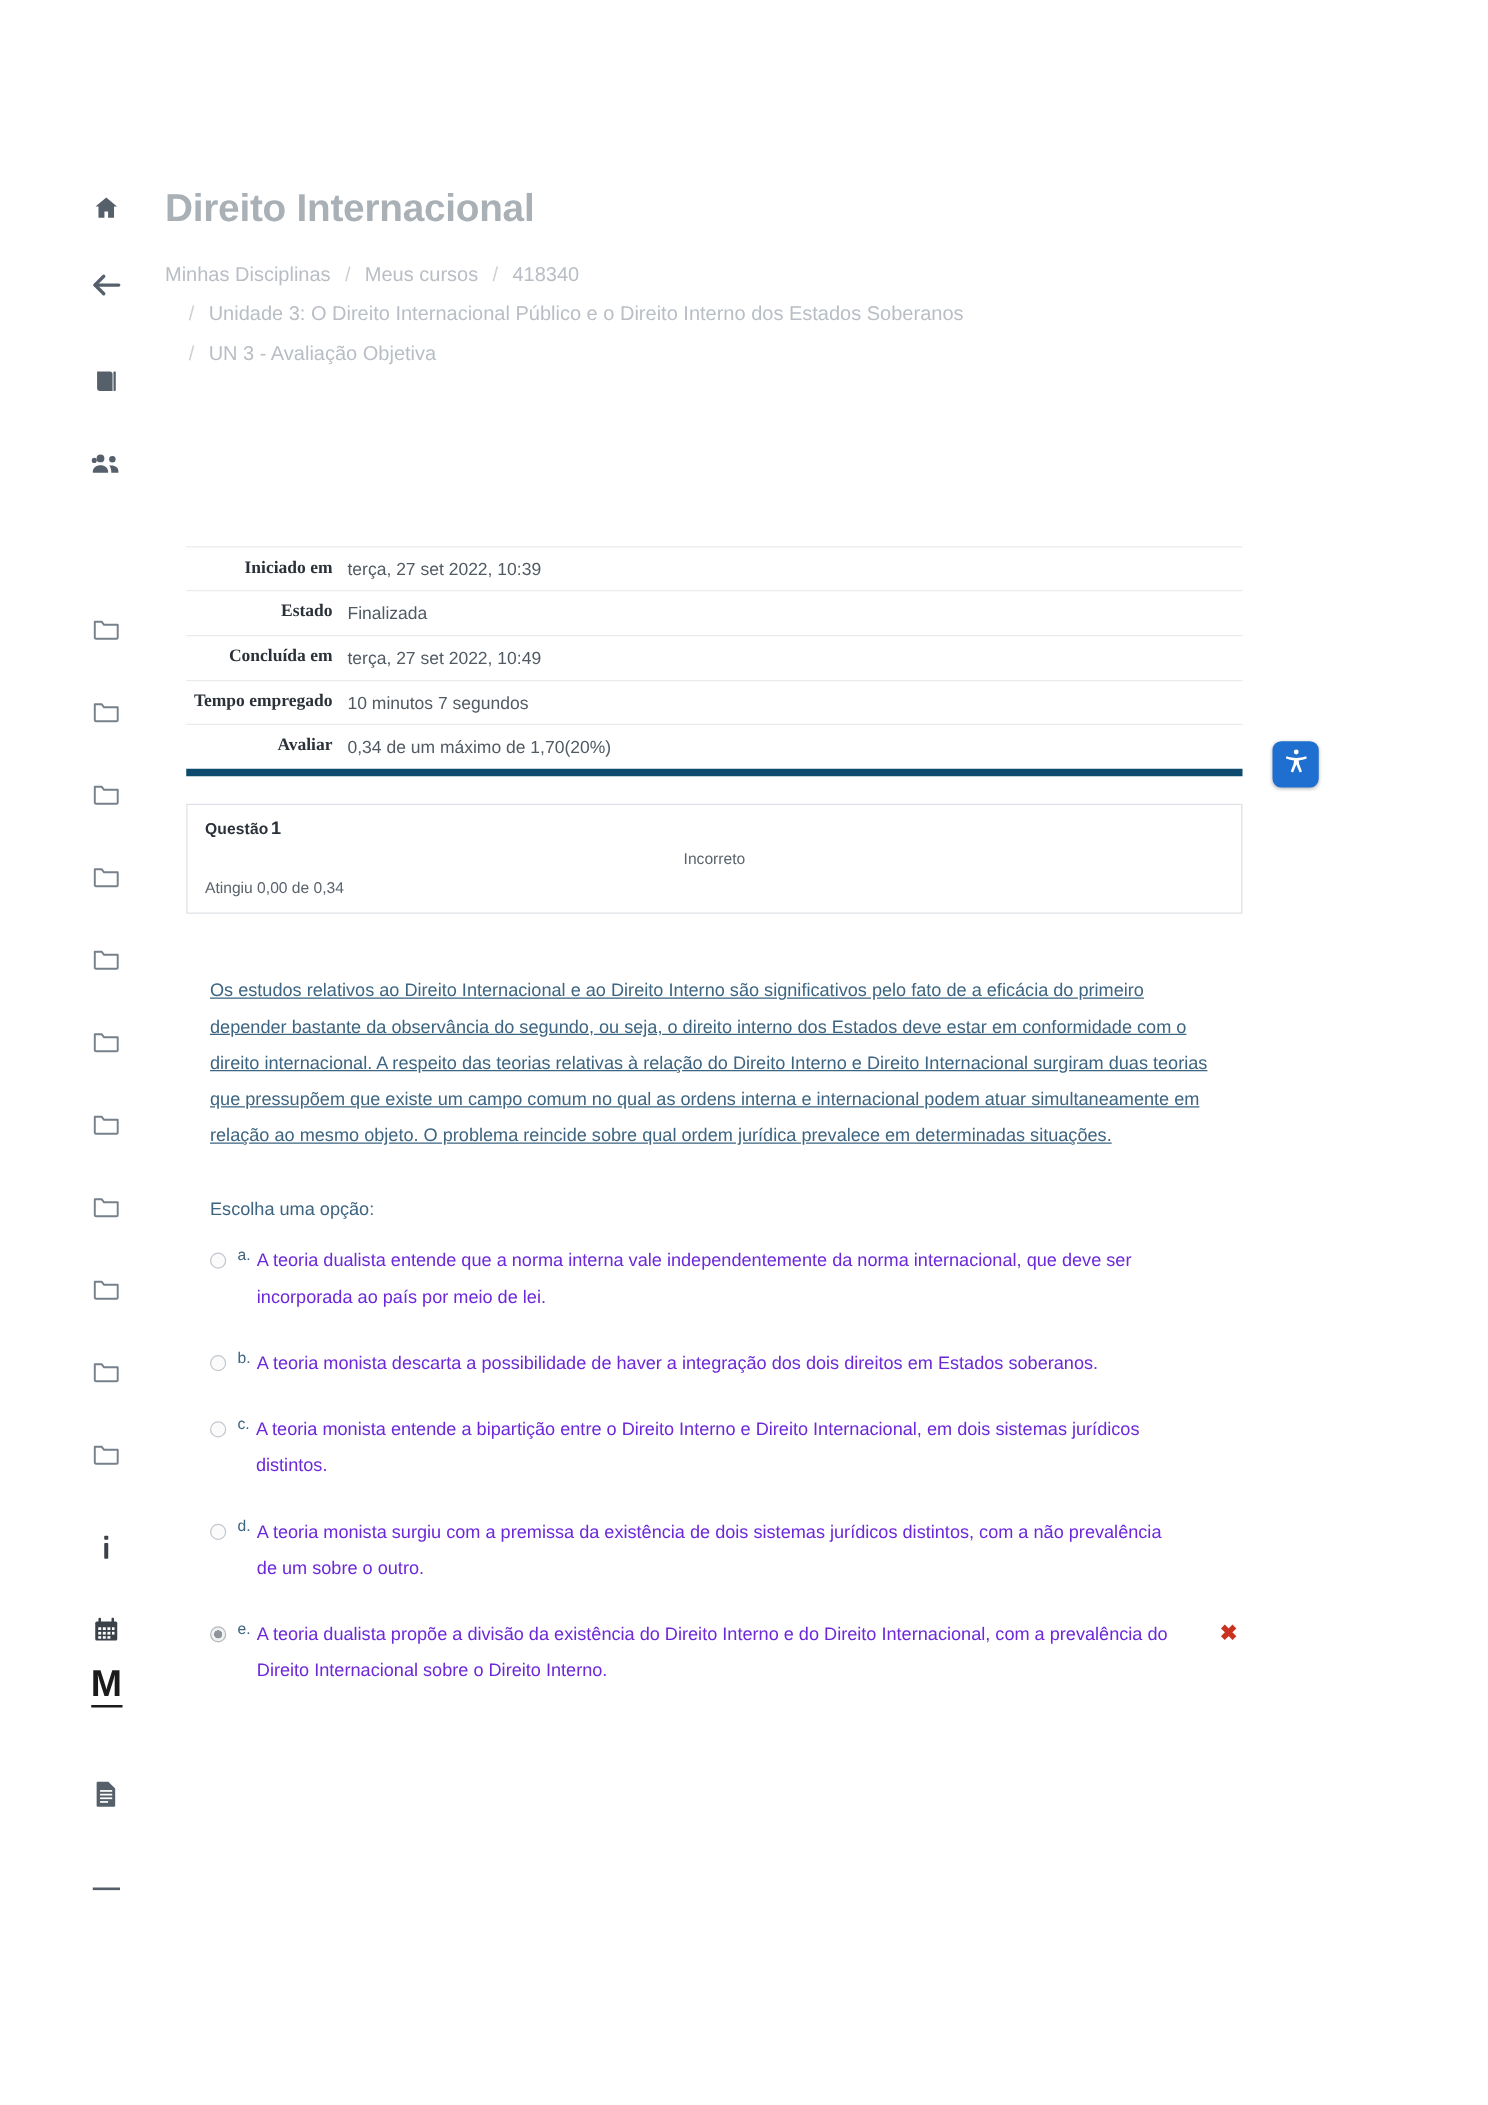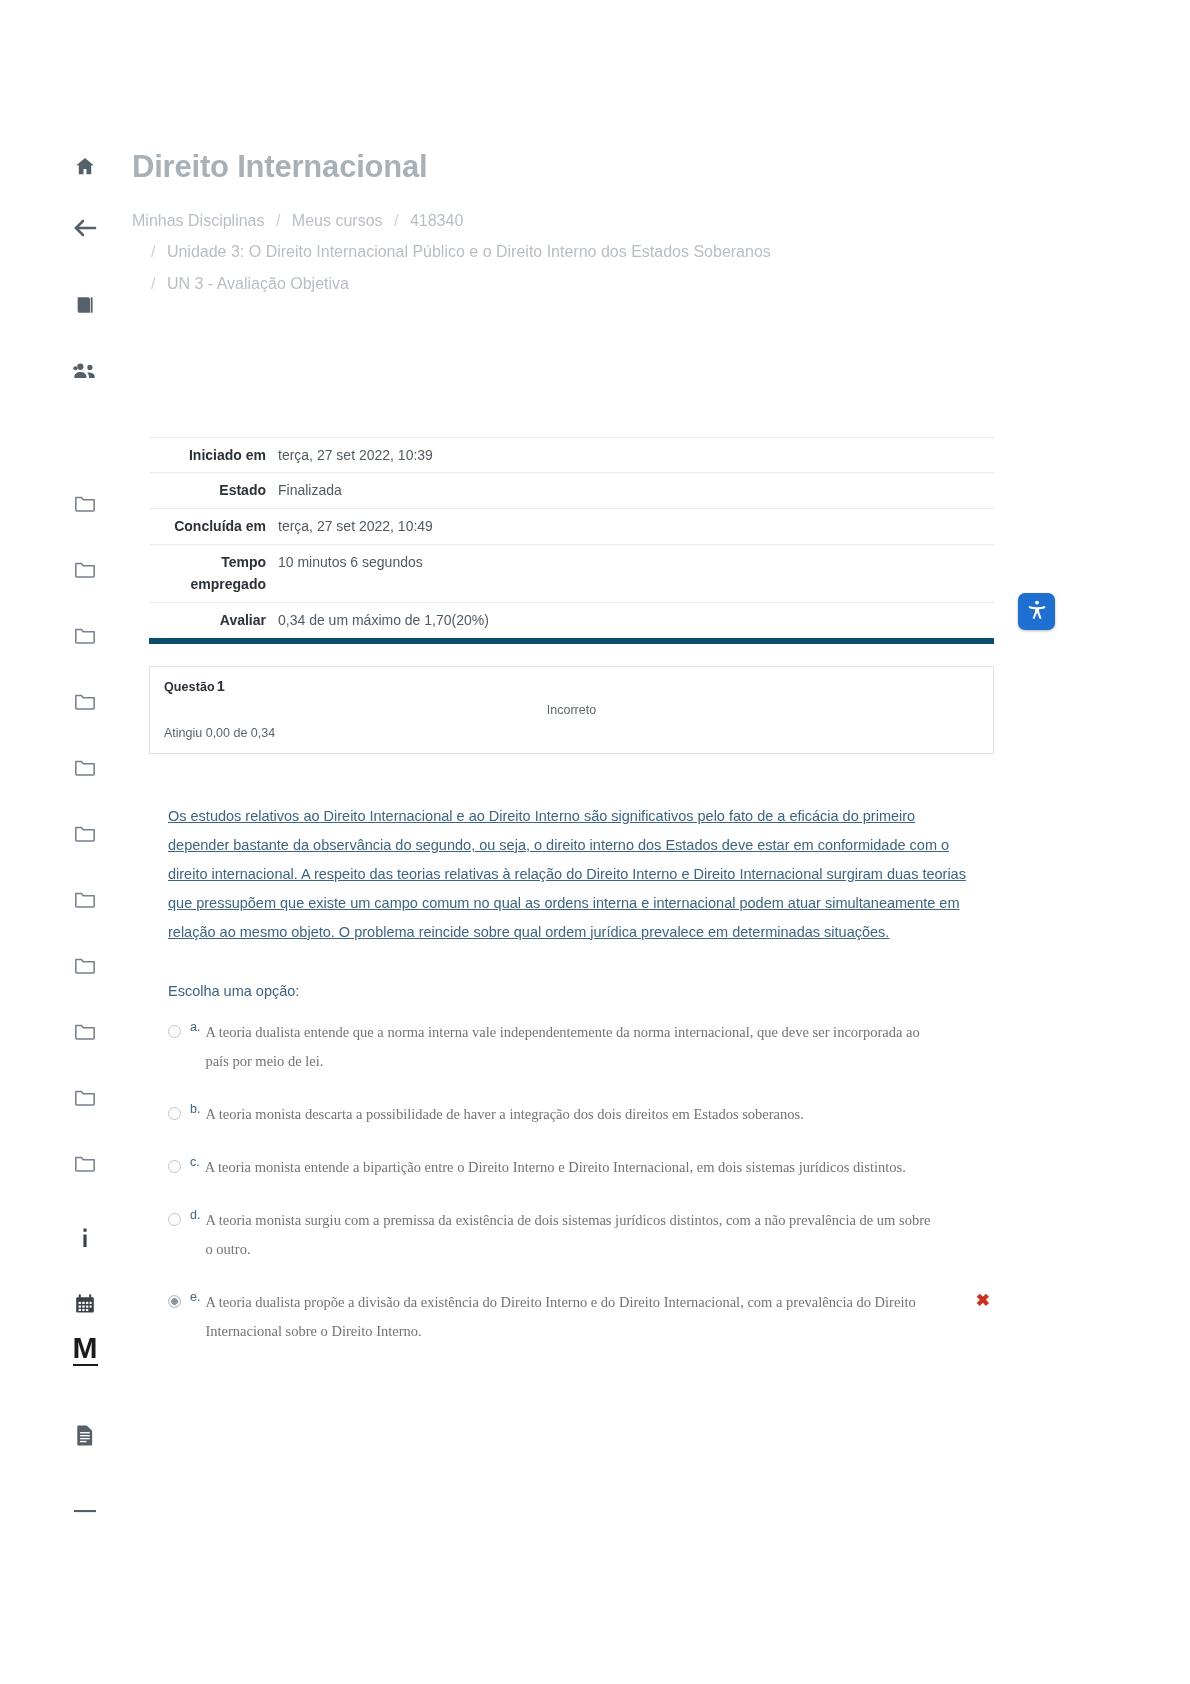--- a/index.html
+++ b/index.html
@@ -74,20 +74,21 @@
   .info-table tr { border-top: 1px solid #e9ecef; }
   .info-table tr:last-child { border-bottom: 6px solid #0c4a6e; }
   .info-table th {
     text-align: right;
     vertical-align: top;
     padding: 6px 10px 6px 0;
     width: 127px;
     font-weight: bold;
     color: #2b3138;
     line-height: 1.62;
+    font-family: Liberation Serif, serif;
   }
   .info-table td {
     text-align: left;
     vertical-align: top;
     padding: 6px 0 6px 2px;
     color: #515a63;
     font-weight: normal;
     line-height: 1.62;
   }
 
@@ -171,24 +172,23 @@
     flex: 0 0 auto;
     font-size: 12.5px;
     color: #3d6480;
     margin-right: 5px;
     line-height: 1;
     margin-top: 3px;
   }
   .ans-text {
     flex: 1 1 auto;
     font-size: 14.5px;
-    color: #737373;
+    color: #6d28d9;
     line-height: 2.0;
     padding-right: 60px;
-    font-family: Liberation Serif, serif;
   }
   .wrong-mark {
     position: absolute;
     right: 8px;
     top: 4px;
     color: #ca3120;
     font-size: 17px;
     line-height: 1;
     font-weight: bold;
   }
@@ -417,21 +417,21 @@
         <tr>
           <th>Estado</th>
           <td>Finalizada</td>
         </tr>
         <tr>
           <th>Concluída em</th>
           <td>terça, 27 set 2022, 10:49</td>
         </tr>
         <tr>
           <th>Tempo empregado</th>
-          <td>10 minutos 6 segundos</td>
+          <td>10 minutos 7 segundos</td>
         </tr>
         <tr>
           <th>Avaliar</th>
           <td>0,34 de um máximo de 1,70(20%)</td>
         </tr>
       </tbody>
     </table>
 
     <div class="qbox">
       <div class="qno">

